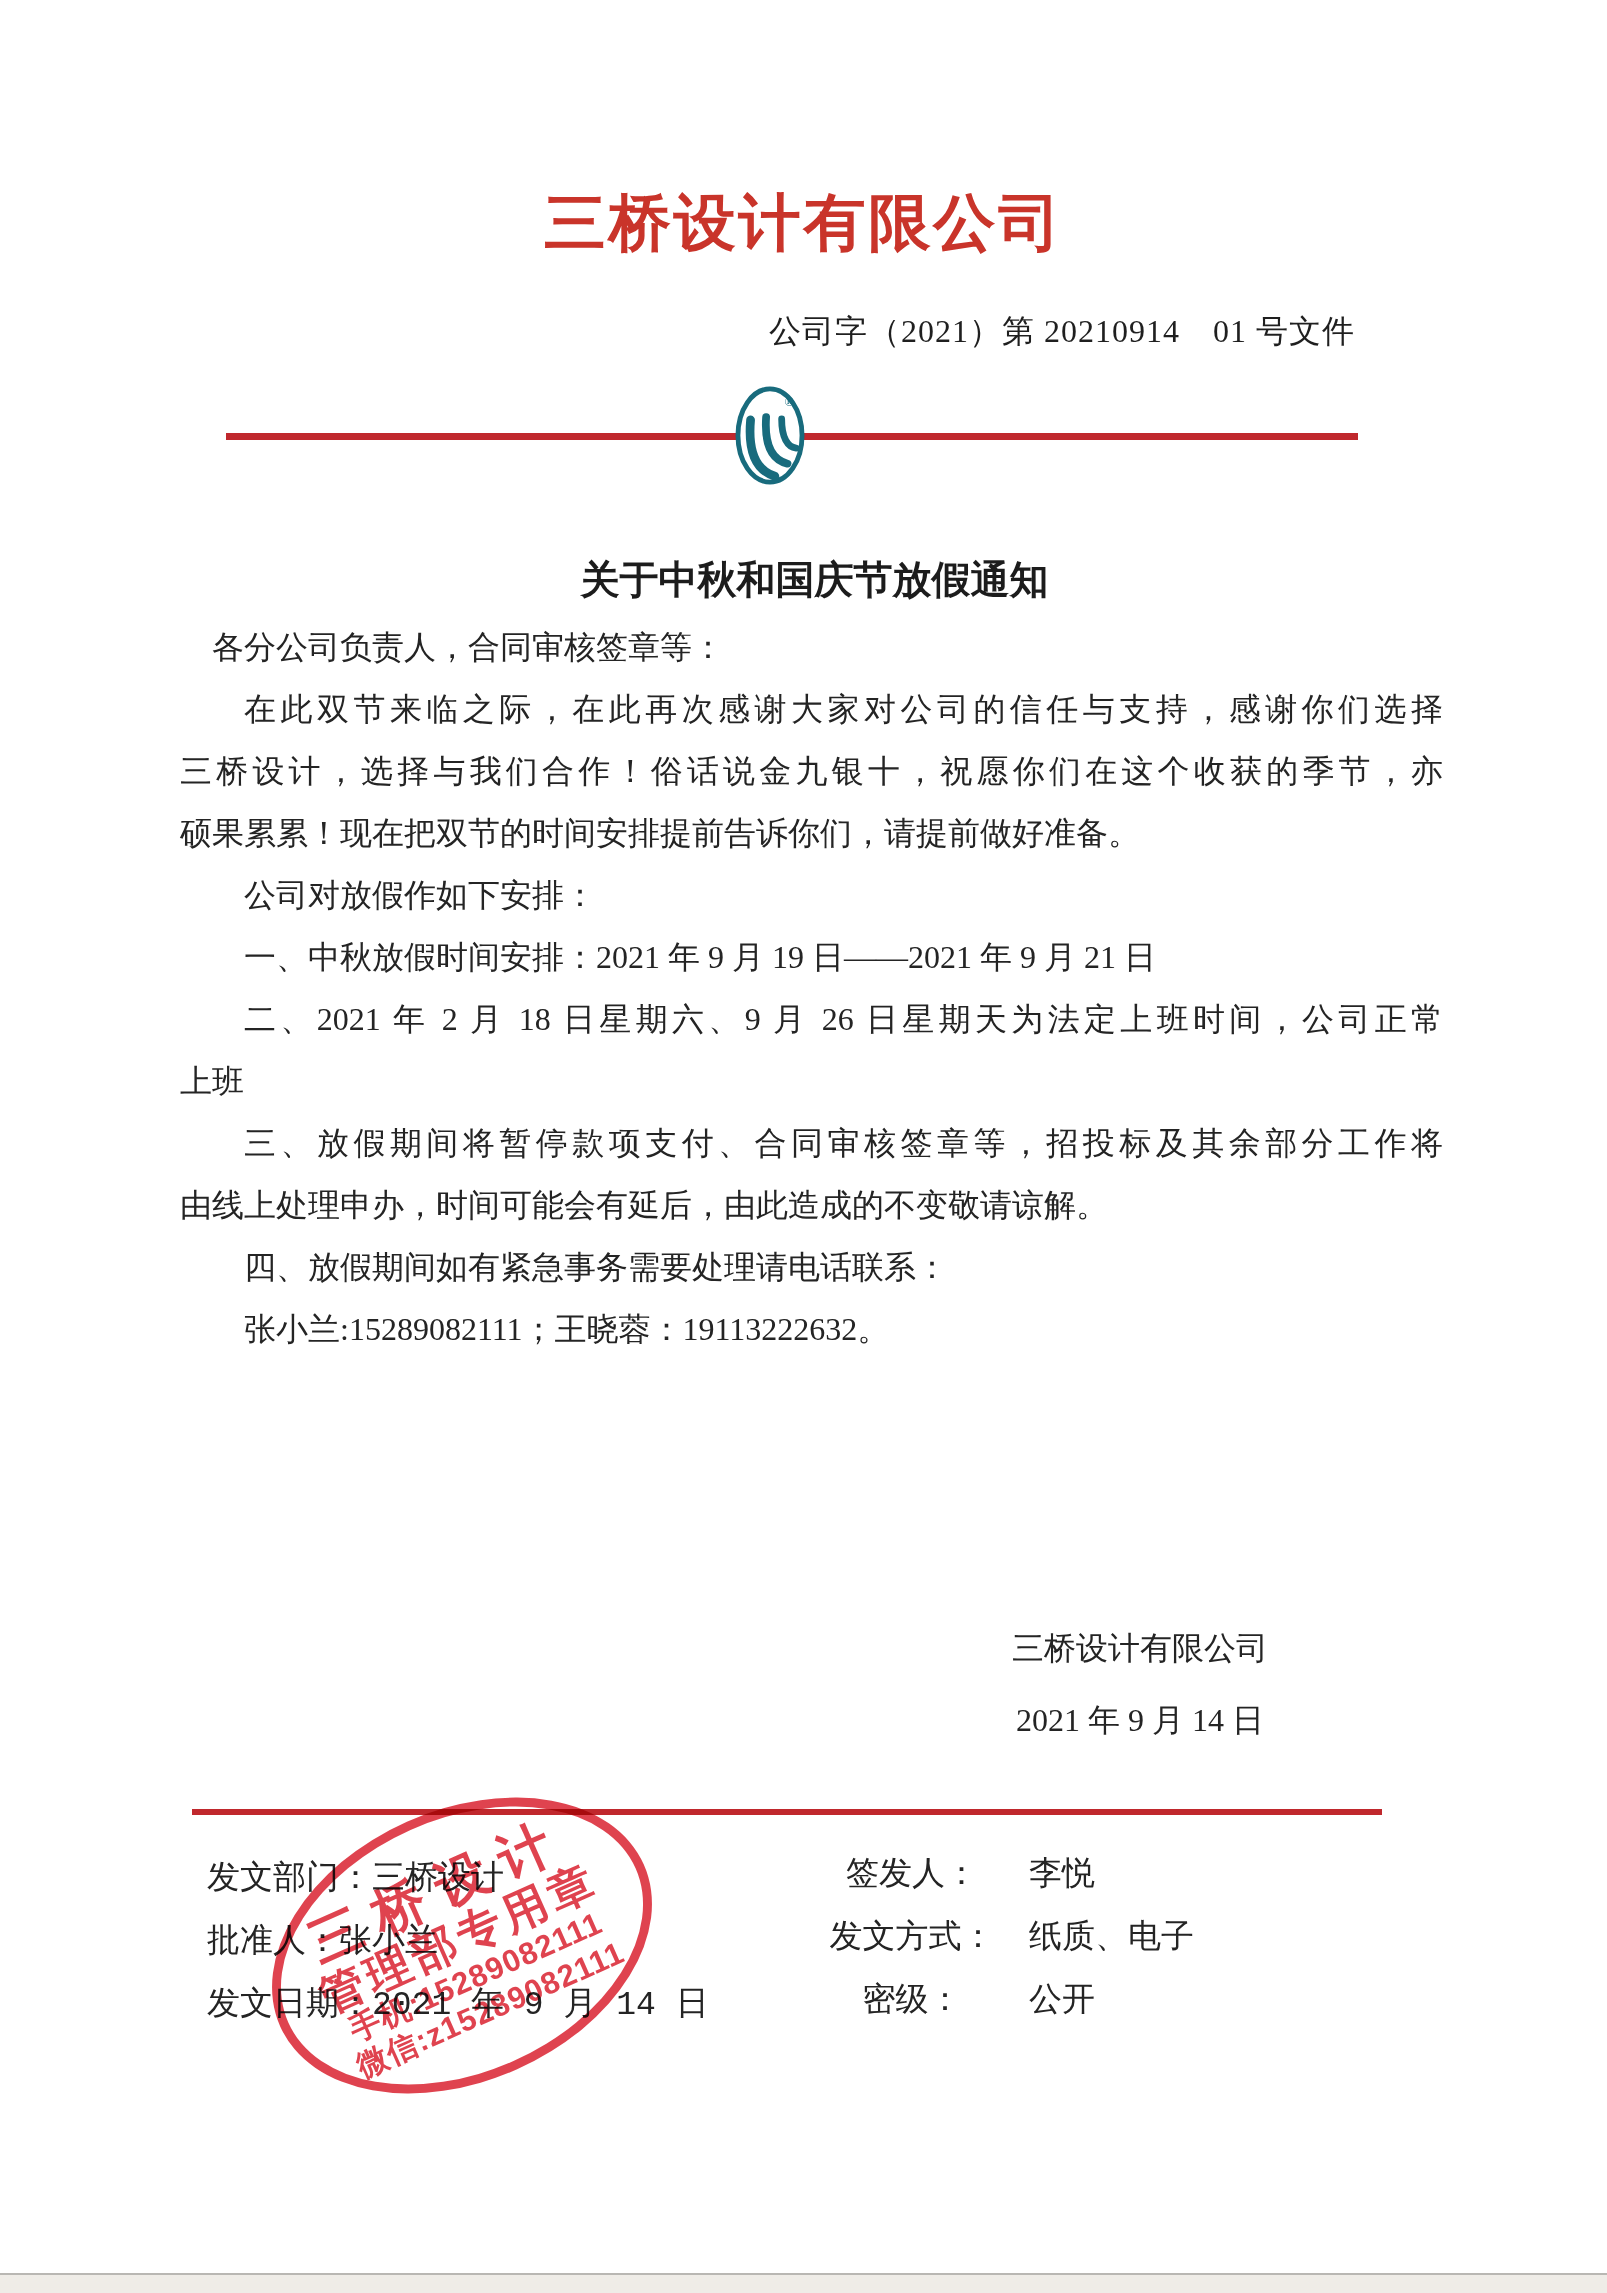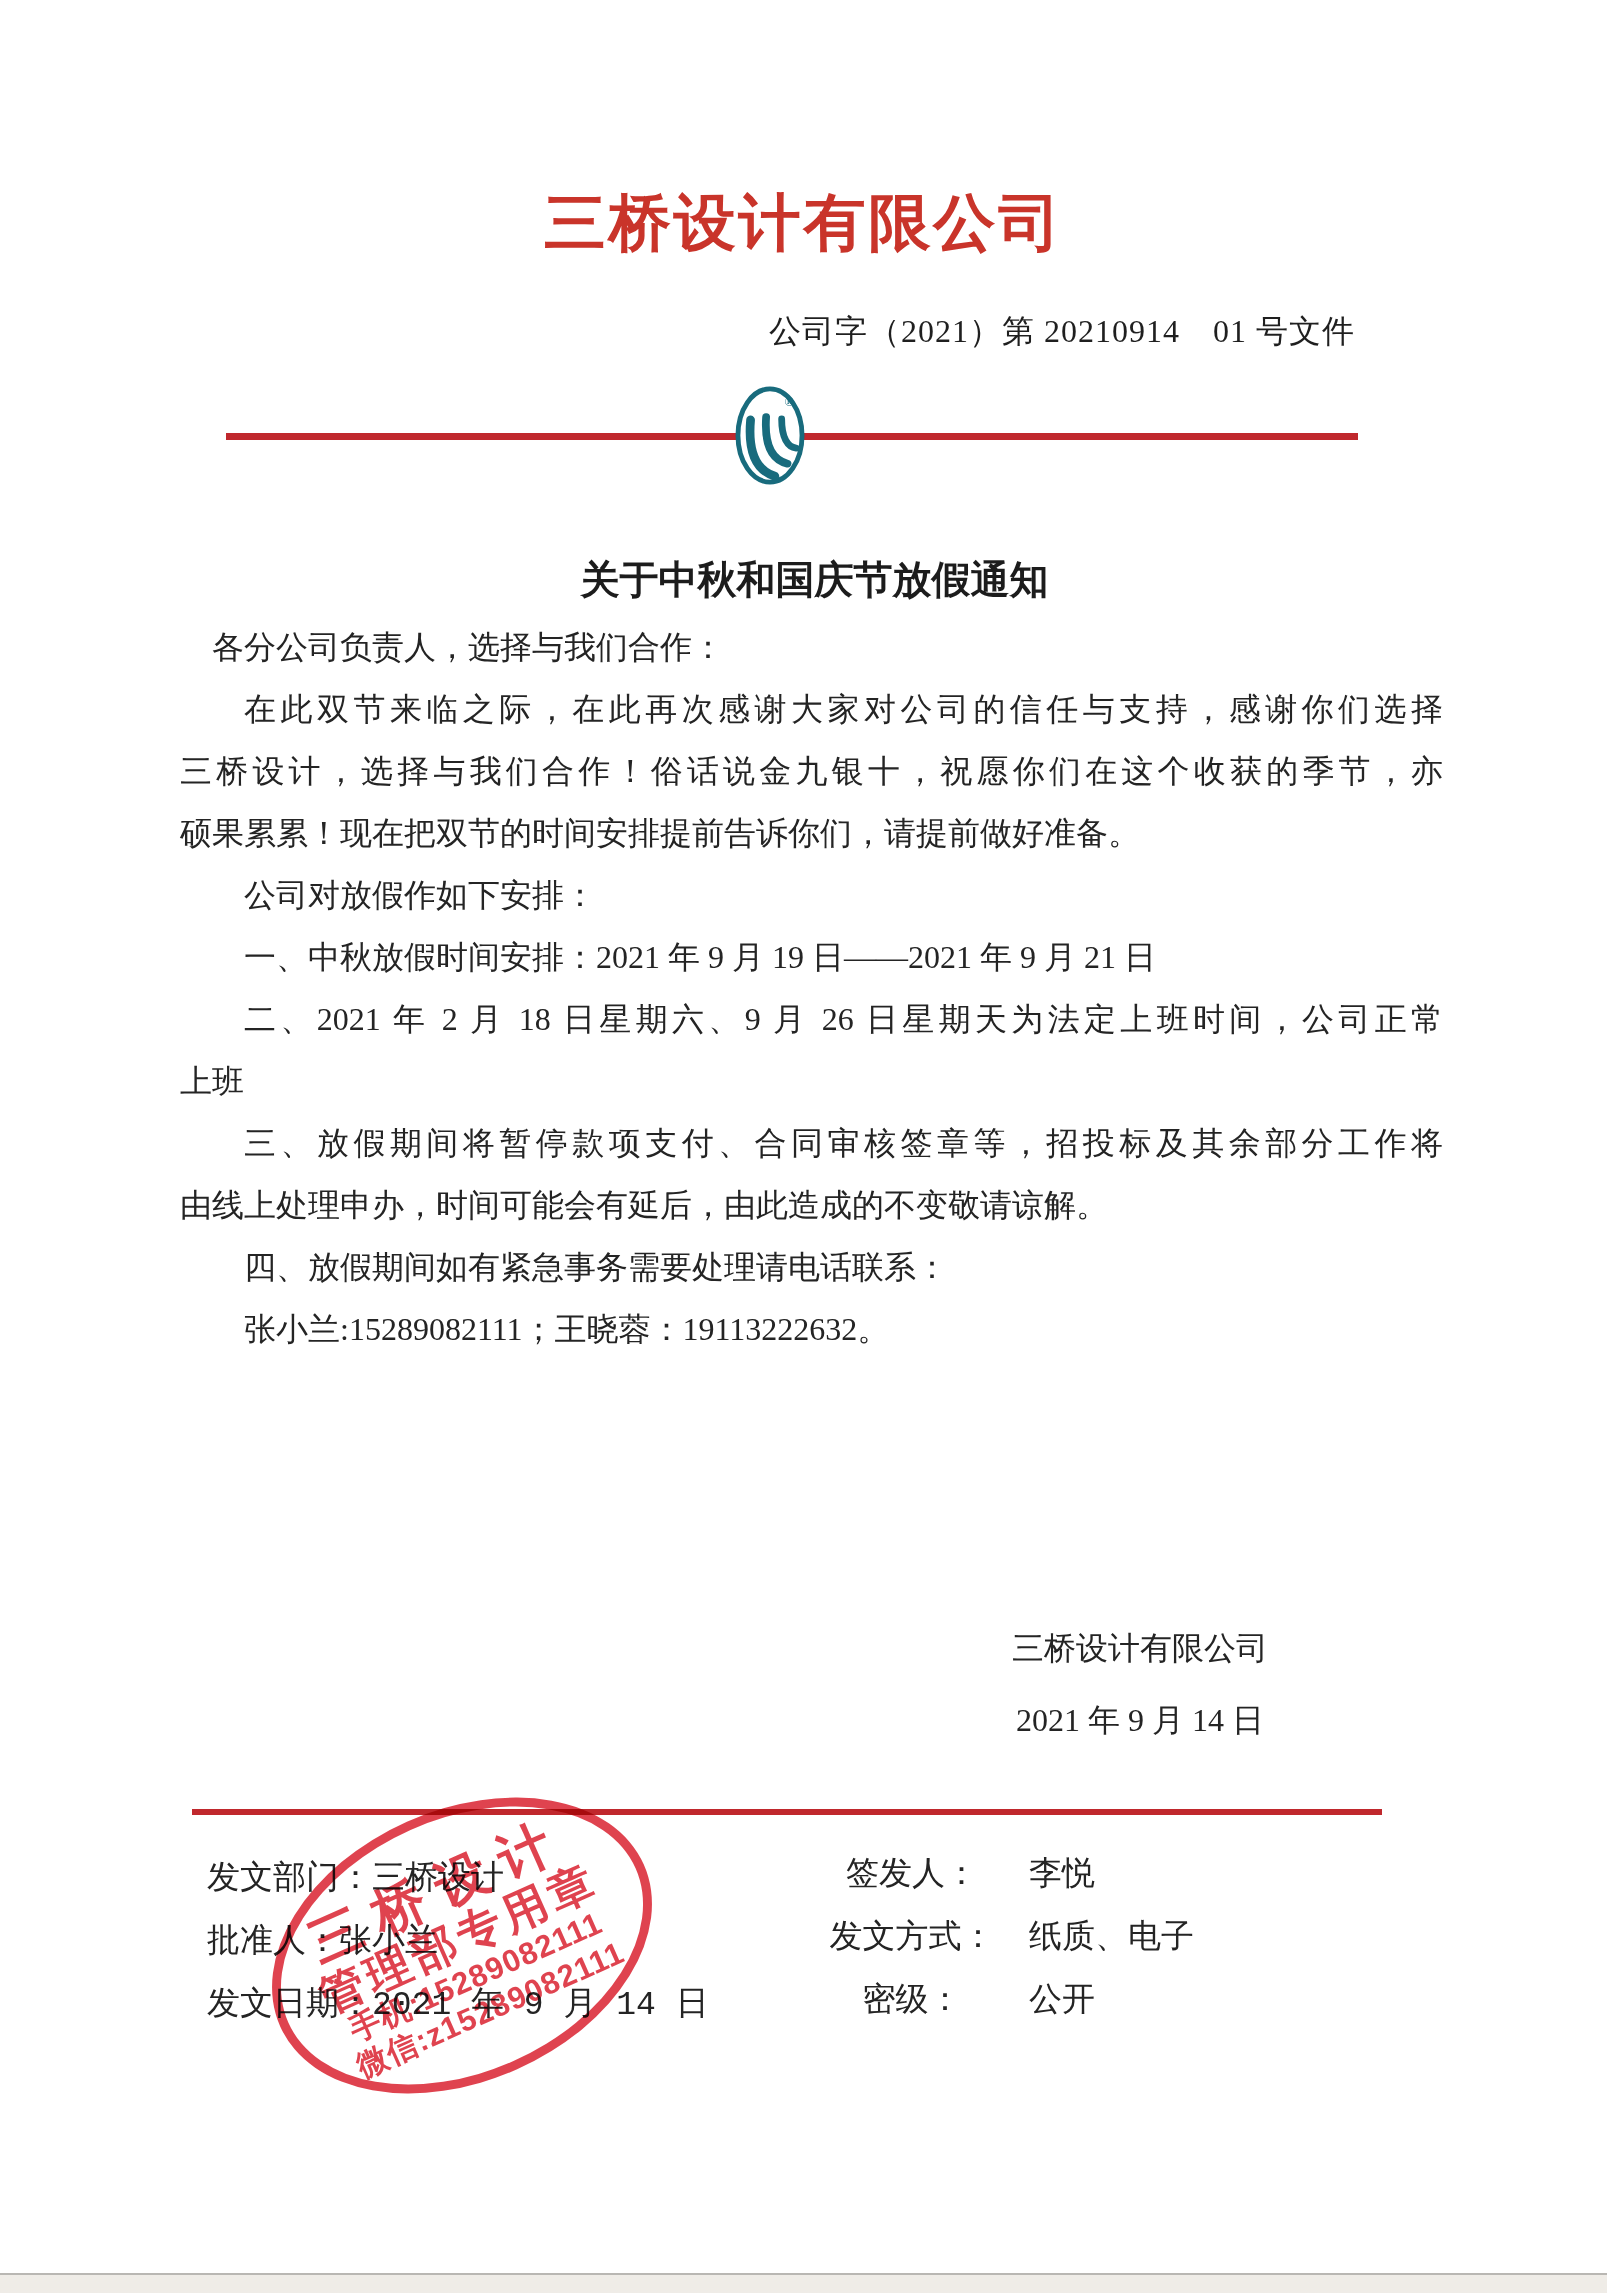--- a/index.html
+++ b/index.html
@@ -99,21 +99,21 @@
       <path d="M 17 36 C 14 70, 23 88, 42 94" fill="none" stroke="#186b7d" stroke-width="9" stroke-linecap="round"></path>
       <path d="M 33 33 C 31 62, 39 77, 55 81" fill="none" stroke="#186b7d" stroke-width="8" stroke-linecap="round"></path>
       <path d="M 49 35 C 49 54, 55 64, 64 65" fill="none" stroke="#186b7d" stroke-width="7" stroke-linecap="round"></path>
       <text x="52" y="22" font-size="13" fill="#186b7d">®</text>
     </svg>
   </div>
 
   <h2 class="notice-title">关于中秋和国庆节放假通知</h2>
 
   <div class="body-block">
-    <p class="ind1">各分公司负责人，选择与我们合作：</p>
+    <p class="ind1">各分公司负责人，合同审核签章等：</p>
     <p class="ind2 fill">在此双节来临之际，在此再次感谢大家对公司的信任与支持，感谢你们选择</p>
     <p class="ind0 fill">三桥设计，选择与我们合作！俗话说金九银十，祝愿你们在这个收获的季节，亦</p>
     <p class="ind0">硕果累累！现在把双节的时间安排提前告诉你们，请提前做好准备。</p>
     <p class="ind2">公司对放假作如下安排：</p>
     <p class="ind2">一、中秋放假时间安排：2021 年 9 月 19 日——2021 年 9 月 21 日</p>
     <p class="ind2 fill">二、2021 年 2 月 18 日星期六、9 月 26 日星期天为法定上班时间，公司正常</p>
     <p class="ind0">上班</p>
     <p class="ind2 fill">三、放假期间将暂停款项支付、合同审核签章等，招投标及其余部分工作将</p>
     <p class="ind0">由线上处理申办，时间可能会有延后，由此造成的不变敬请谅解。</p>
     <p class="ind2">四、放假期间如有紧急事务需要处理请电话联系：</p>

